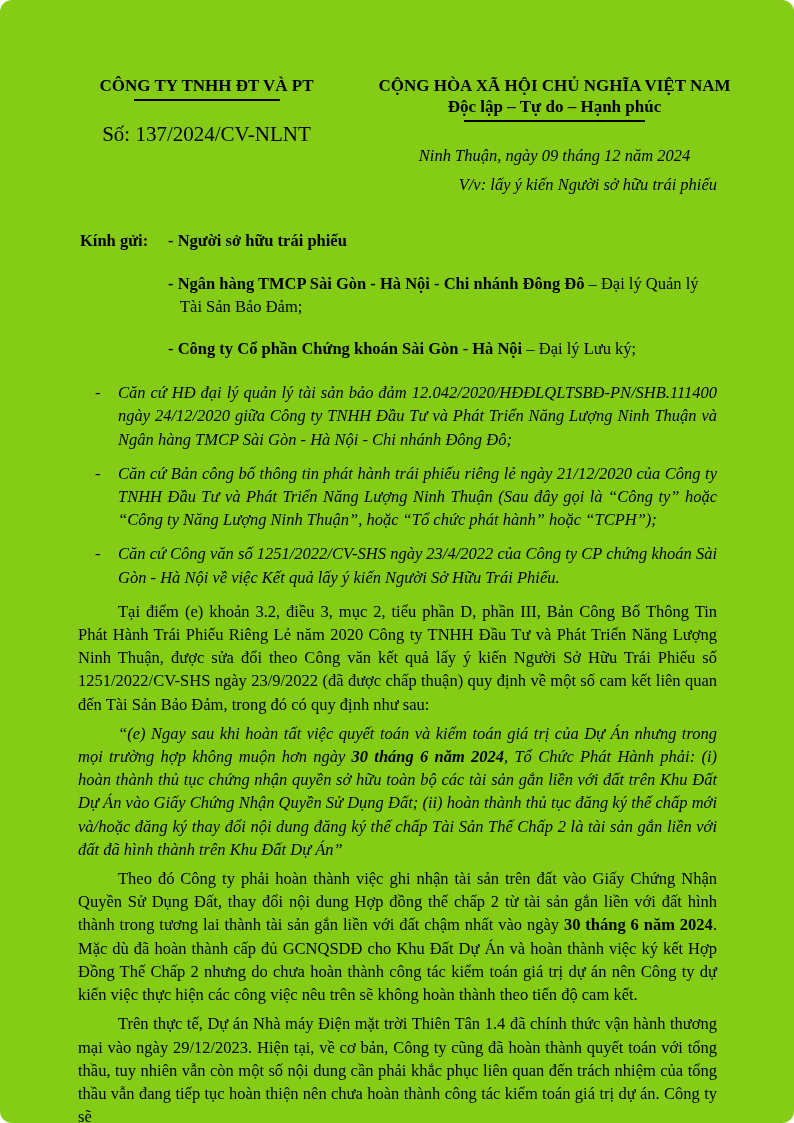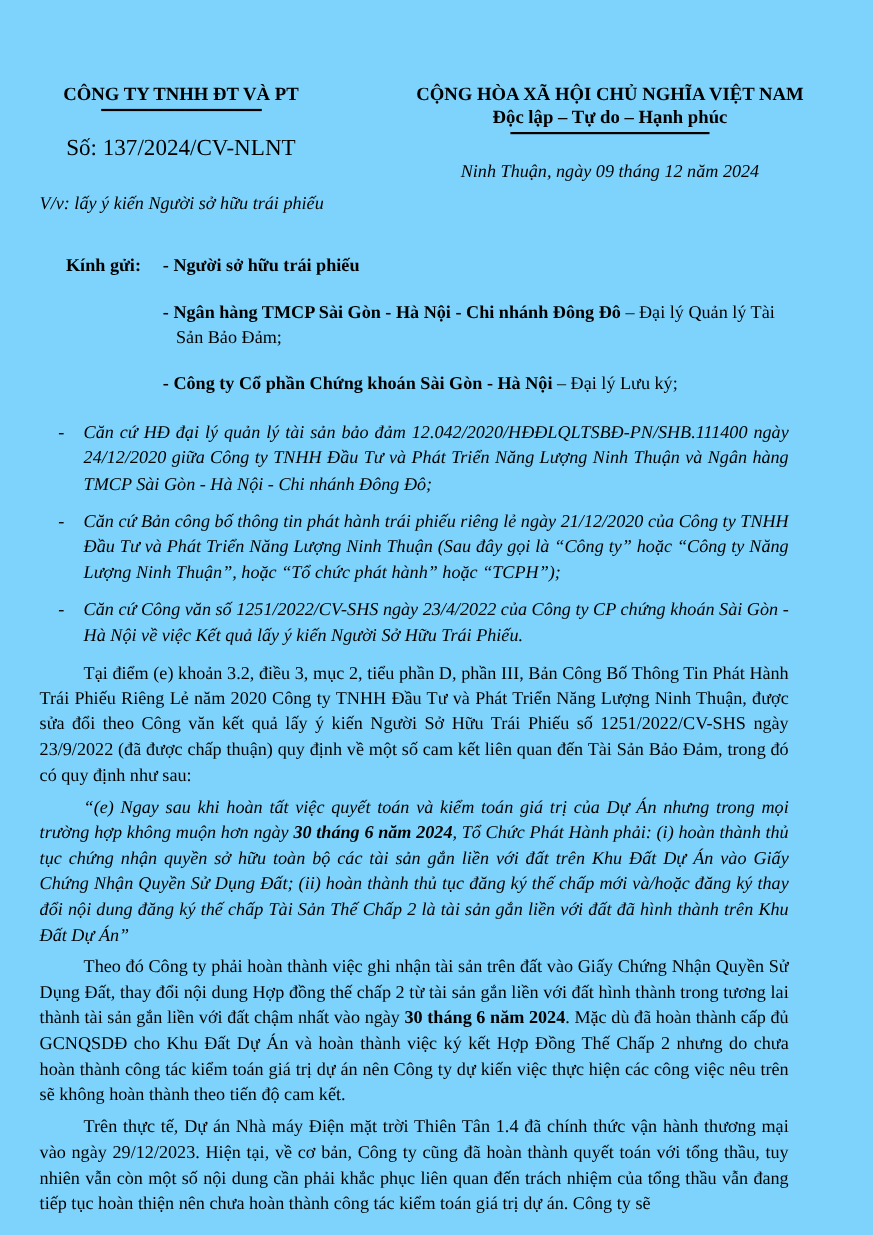--- a/index.html
+++ b/index.html
@@ -5,27 +5,28 @@
   html, body {
     margin: 0;
     padding: 0;
     background: #ffffff;
   }
   .page {
     position: relative;
     width: 794px;
     height: 1123px;
     box-sizing: border-box;
-    background: #7dd3fc;
+    background: #84cc16;
     color: #000000;
     font-family: "Liberation Serif", "DejaVu Serif", serif;
     font-size: 16.5px;
     line-height: 23.2px;
-    padding: 75px 77px 0 36px;
+    padding: 75px 77px 0 78px;
     overflow: hidden;
+    border-radius: 12px;
   }
   
   .hdr {
     display: flex;
     justify-content: space-between;
     margin-right: -14px;
   }
   .hdr-col { text-align: center; }
   .hdr-left  { width: 257px; }
   .hdr-right { width: 353px; }
@@ -46,30 +47,31 @@
     font-size: 21px;
   }
   .place-date {
     margin-top: 22px;
     font-style: italic;
     font-size: 16.5px;
   }
   .subject {
     margin-top: 6px;
     font-style: italic;
+    text-align: right;
   }
   
   .recipients {
     display: flex;
     margin-top: 33px;
   }
   .recip-label {
     font-weight: bold;
     width: 88px;
-    margin-left: 24px;
+    margin-left: 2px;
     flex: 0 0 auto;
     font-family: Liberation Serif, serif;
   }
   .recip-items { flex: 1 1 auto; }
   .recip-item {
     padding-left: 12px;
     text-indent: -12px;
     margin-bottom: 19px;
   }
   .recip-item:last-child { margin-bottom: 0; }

